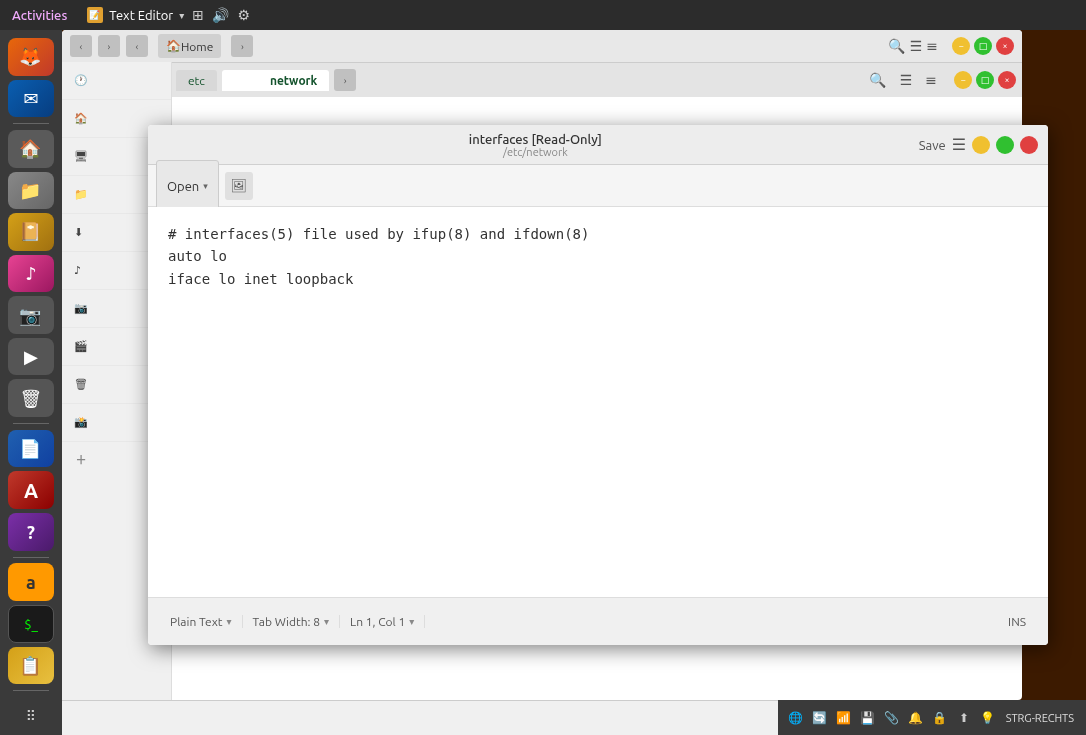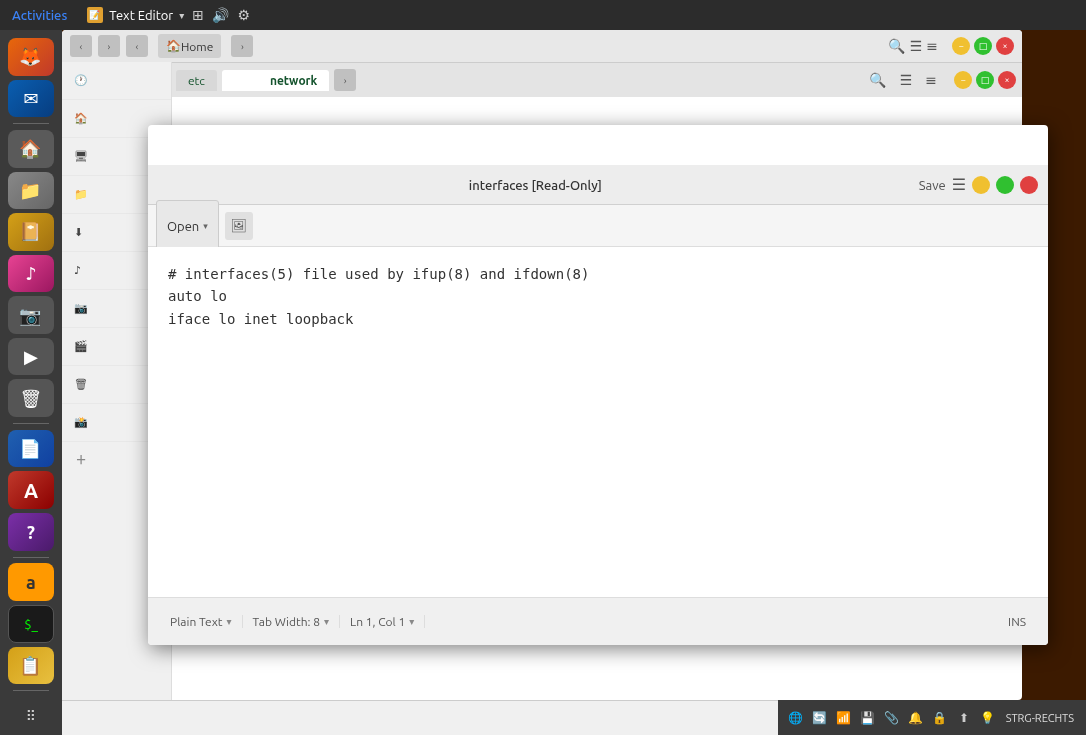--- a/index.html
+++ b/index.html
@@ -18,21 +18,21 @@
       height: 30px;
       background: #2c2c2c;
       display: flex;
       align-items: center;
       position: absolute;
       top: 0;
       left: 0;
       z-index: 100;
     }
     .top-bar-activities {
-      color: #3b82f6;
+      color: #f0abfc;
       font-size: 13px;
       padding: 0 12px;
       height: 100%;
       display: flex;
       align-items: center;
       font-weight: 500;
       cursor: pointer;
     }
     .top-bar-title {
       display: flex;
@@ -261,21 +261,20 @@
       overflow: hidden;
     }
     .te-titlebar {
       height: 40px;
       background: #ededed;
       display: flex;
       align-items: center;
       padding: 0 10px;
       gap: 6px;
       border-bottom: 1px solid #d0d0d0;
-      margin-top: 40px;
     }
     .te-title-center {
       flex: 1;
       text-align: center;
     }
     .te-title-main {
       font-size: 13px;
       color: #333;
       font-weight: 500;
     }
@@ -565,20 +564,21 @@
       <span>📸</span>
     </div>
   <div class="fm-sidebar-add">+</div>
 </div>
 
 <div class="text-editor">
 
   <div class="te-titlebar">
     <div class="te-title-center">
       <div class="te-title-main">interfaces [Read-Only]</div>
+      <div class="te-title-sub">/etc/network</div>
     </div>
     <div style="margin-left:auto;display:flex;align-items:center;gap:6px;">
       <span style="font-size:13px;color:#555;cursor:pointer;">Save</span>
       <span style="font-size:16px;color:#555;cursor:pointer;">☰</span>
       <div class="te-win-btn te-win-min"></div>
       <div class="te-win-btn te-win-max"></div>
       <div class="te-win-btn te-win-close"></div>
     </div>
   </div>
 

